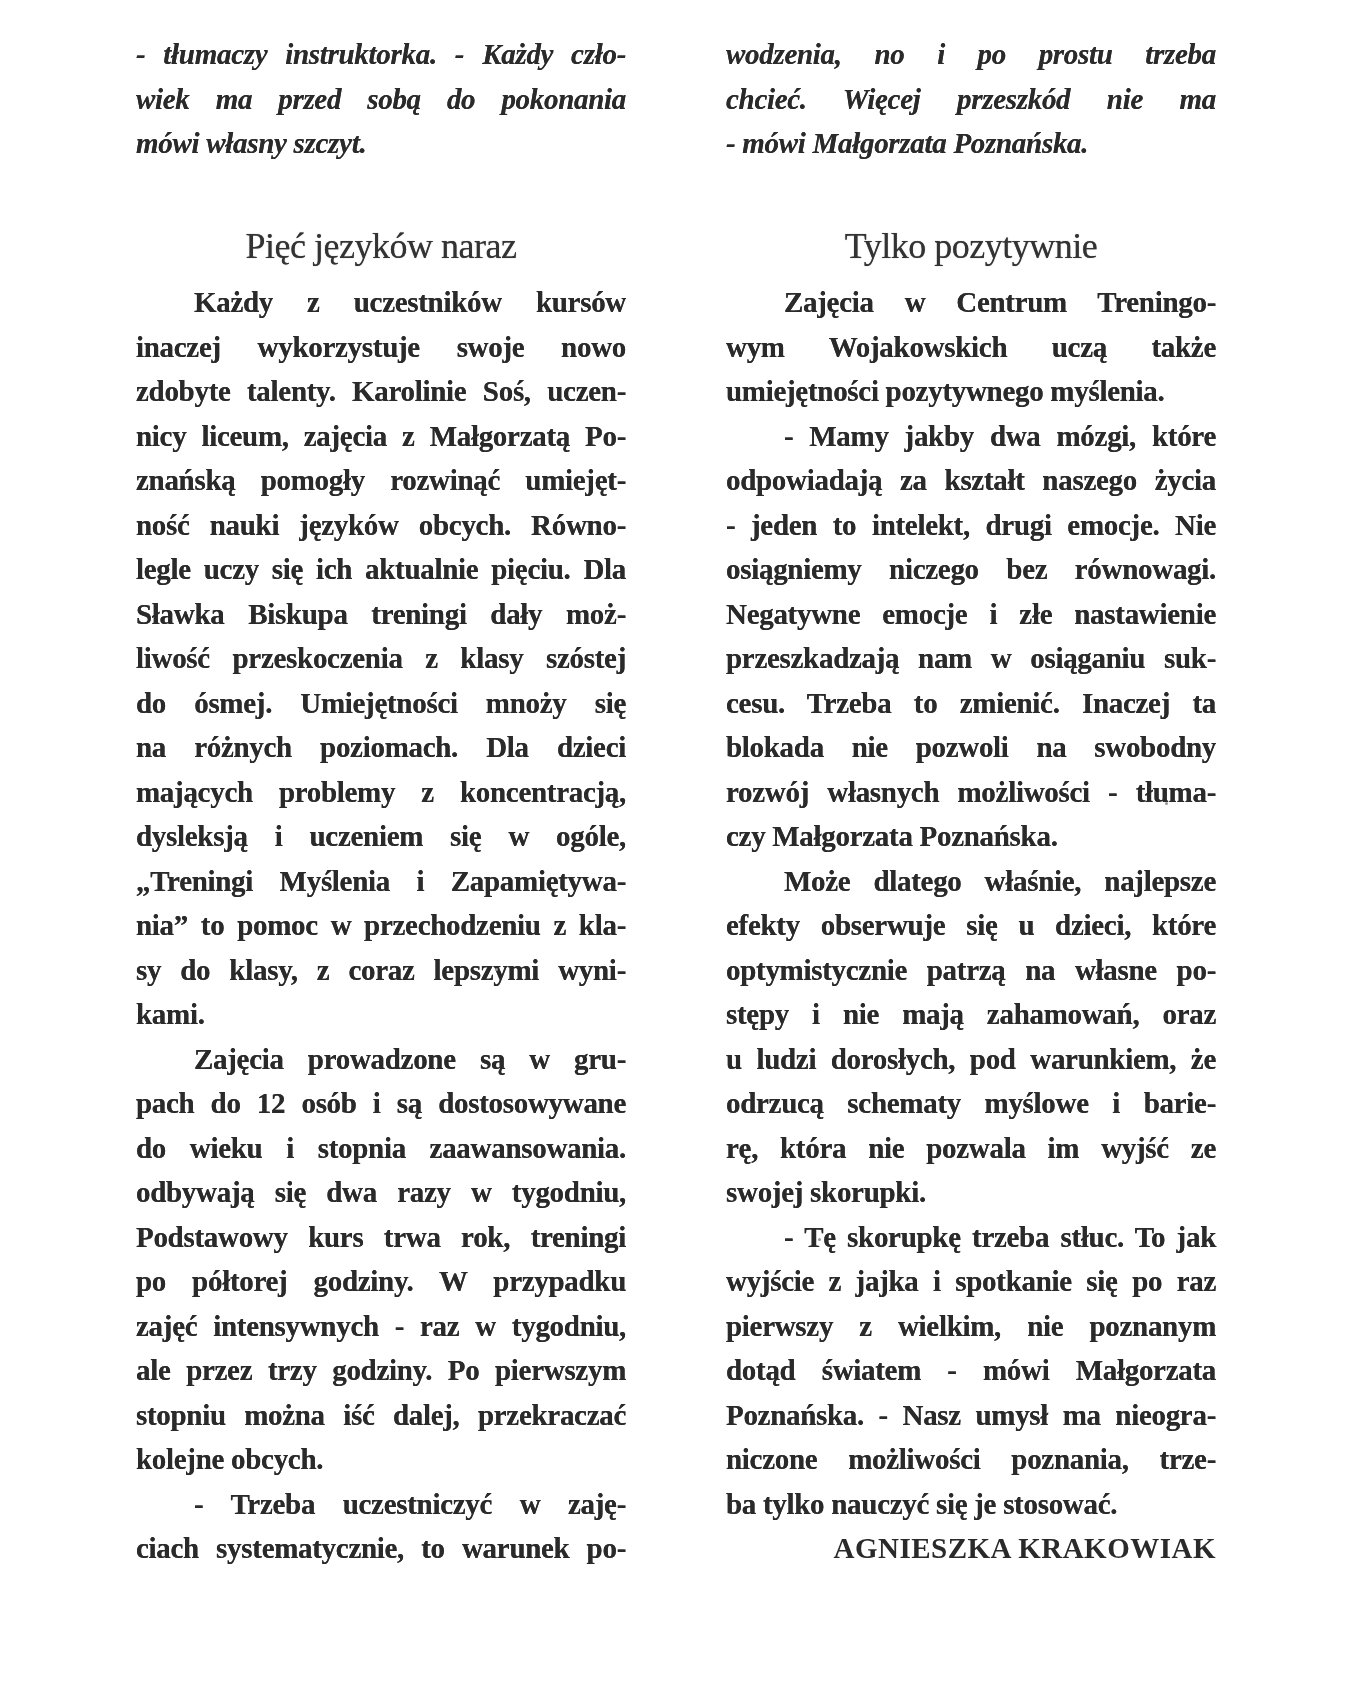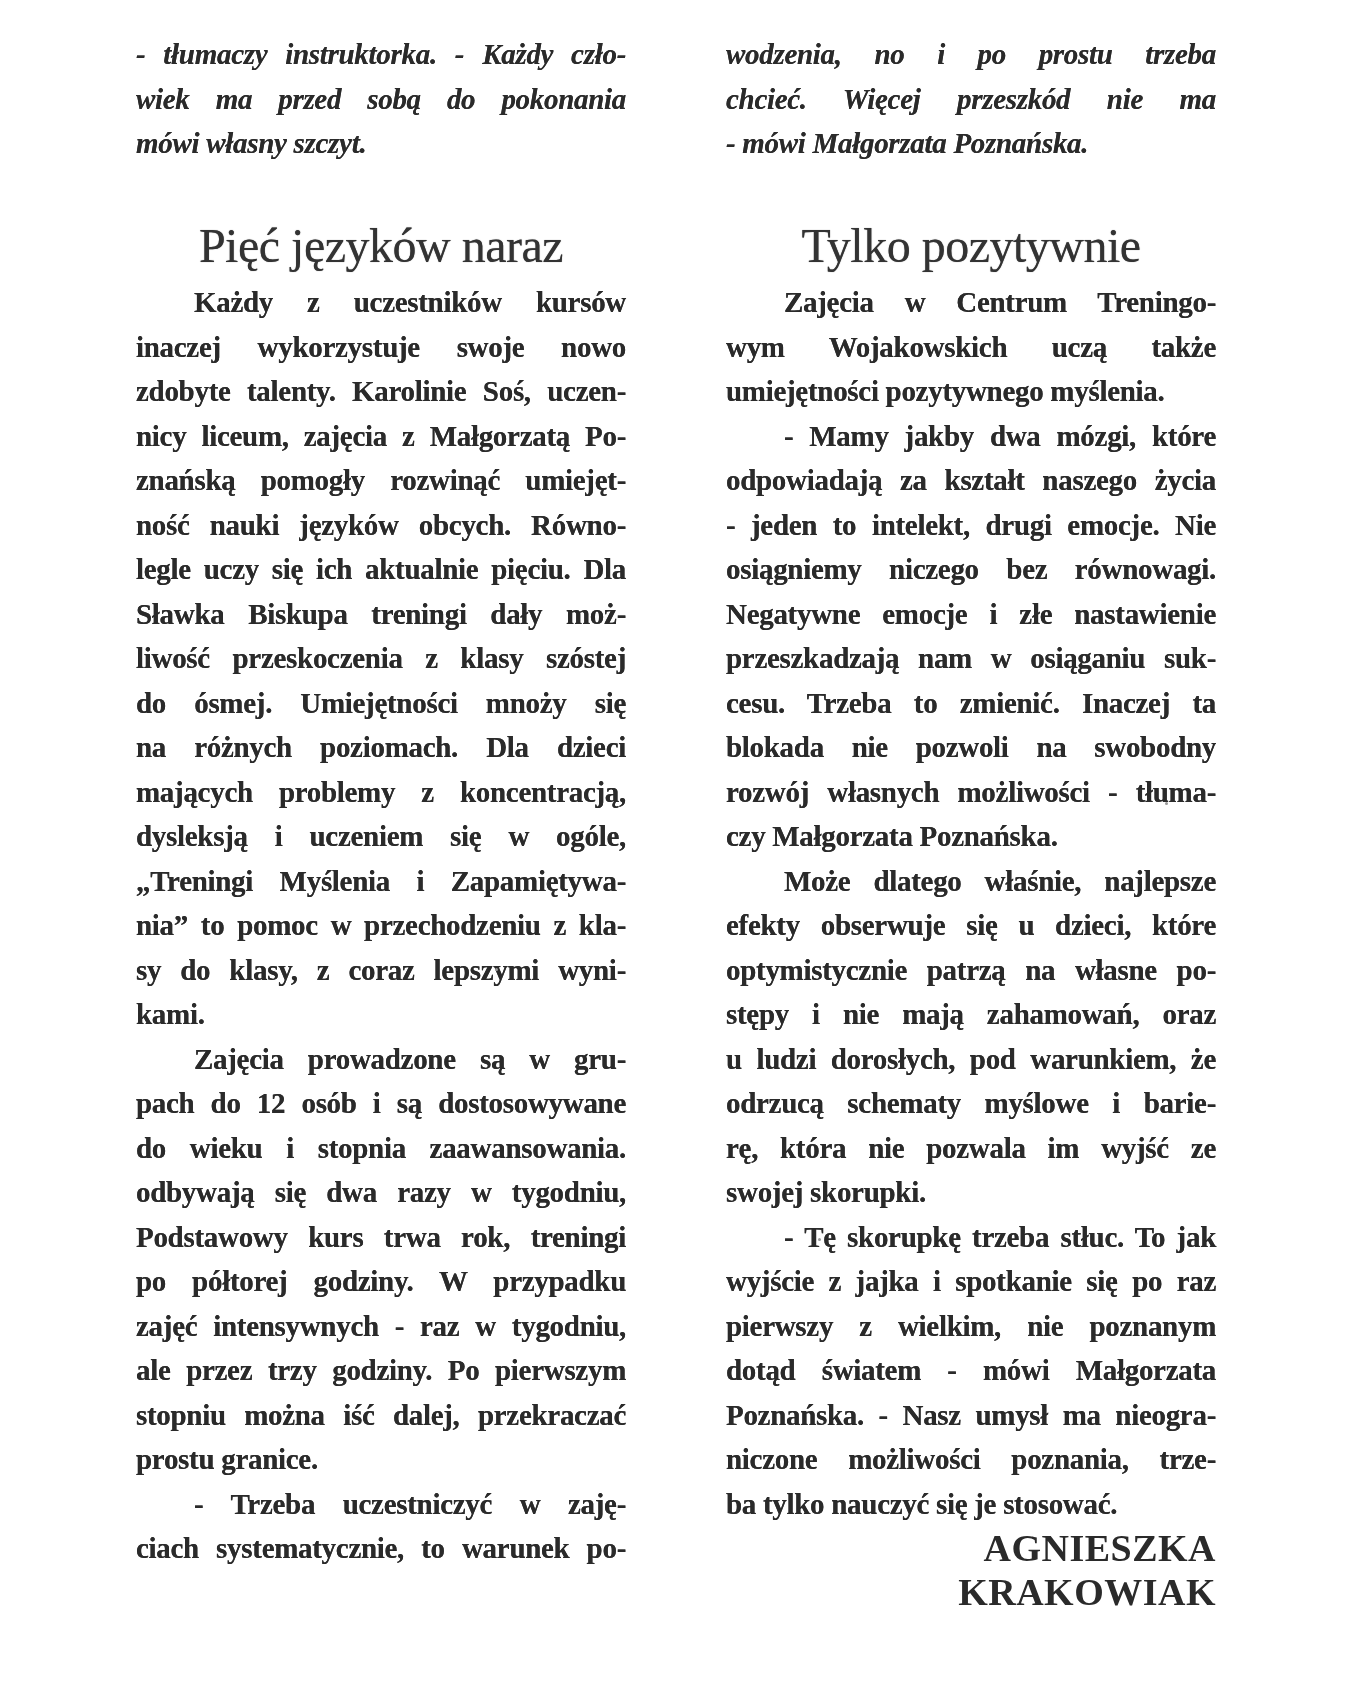--- a/index.html
+++ b/index.html
@@ -25,31 +25,31 @@
     white-space: nowrap;
     font-weight: bold;
     text-align: justify;
     text-align-last: justify;
     letter-spacing: -0.3px;
     text-shadow: 0 0 0.6px #444;
   }
   .line.last { text-align-last: left; }
   .line.indent { padding-left: 58px; }
   .headline {
-    font-size: 48px;
+    font-size: 36px;
     line-height: 60px;
     font-weight: normal;
     text-align: center;
     letter-spacing: -0.5px;
     color: #333;
     text-shadow: 0 0 0.8px #555;
     margin-bottom: 4px;
   }
   .byline {
-    font-size: 38px;
+    font-size: 29px;
     line-height: 44px;
     font-weight: bold;
     text-align: right;
     letter-spacing: 0.5px;
     padding-right: 0;
   }
   .top-block { top: 32px; font-style: italic; }
   .main-block { top: 216px; }
   .speck {
     position: absolute;
@@ -98,21 +98,21 @@
       <div>
         <div class="line indent">Zajęcia prowadzone są w gru-</div>
         <div class="line">pach do 12 osób i są dostosowywane</div>
         <div class="line">do wieku i stopnia zaawansowania.</div>
         <div class="line">odbywają się dwa razy w tygodniu,</div>
         <div class="line">Podstawowy kurs trwa rok, treningi</div>
         <div class="line">po półtorej godziny. W przypadku</div>
         <div class="line">zajęć intensywnych - raz w tygodniu,</div>
         <div class="line">ale przez trzy godziny. Po pierwszym</div>
         <div class="line">stopniu  można iść dalej, przekraczać</div>
-        <div class="line last">prostu granice.</div>
+        <div class="line last">kolejne obcych.</div>
       </div>
       <div>
         <div class="line indent">- Trzeba uczestniczyć w zaję-</div>
         <div class="line">ciach systematycznie, to warunek po-</div>
       </div>
     </div>
 </div>
 
 <div class="col right main-block">
   <div class="headline">Tylko pozytywnie</div>

